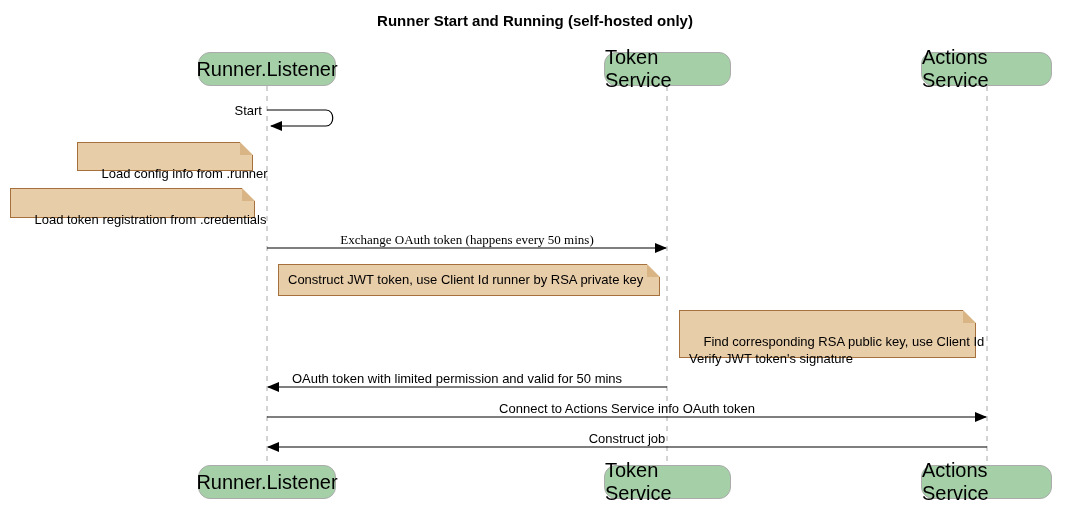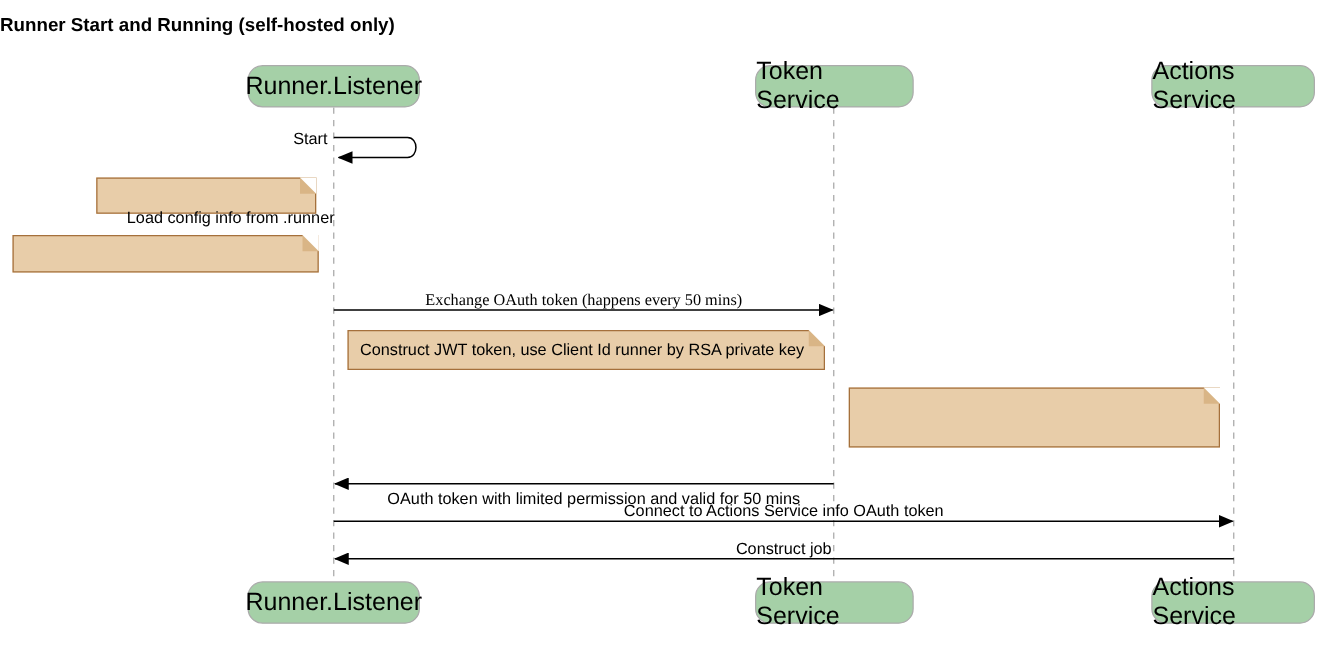--- a/index.html
+++ b/index.html
@@ -6,21 +6,21 @@
   #canvas{
     position:relative;
     width:1070px;height:525px;
     background:#ffffff;
     font-family:"Liberation Sans", sans-serif;
     color:#000;
     overflow:hidden;
   }
   #title{
     position:absolute;left:0;top:12px;width:1070px;
-    font-size:15px;font-weight:bold;
+    text-align:center;font-size:15px;font-weight:bold;
   }
   .participant{
     position:absolute;height:34px;
     background:var(--participant-fill,#A5D0A7);
     border:1px solid var(--participant-border,#ABABAB);
     border-radius:12px;
     display:flex;align-items:center;justify-content:center;
     font-size:20px;
     box-sizing:border-box;
   }
@@ -99,37 +99,40 @@
     <span>Token Service</span>
   </div>
   <div class="participant" style="left:921px;top:465px;width:131px;">
     <span>Actions Service</span>
   </div>
 
   <div class="msg-label right-align" style="right:808px;top:103px;">Start</div>
 
   <div class="msg-label" style="left:267px;width:400px;top:232px;font-family:Liberation Serif, serif;">Exchange OAuth token (happens every 50 mins)</div>
 
-  <div class="msg-label" style="left:275px;width:400px;top:371px;margin-top:20px;">OAuth token with limited permission and valid for 50 mins</div>
+  <div class="msg-label" style="left:257px;width:400px;top:371px;">OAuth token with limited permission and valid for 50 mins</div>
 
   <div class="msg-label" style="left:267px;width:720px;top:401px;">Connect to Actions Service info OAuth token</div>
 
   <div class="msg-label" style="left:267px;width:720px;top:431px;">Construct job</div>
 
   <div class="note" style="left:77px;top:142px;width:176px;height:29px;">
     <span>Load config info from .runner</span>
     <span class="note-fold"></span>
   </div>
 
   <div class="note" style="left:10px;top:188px;width:245px;height:30px;">
+    <span>Load token registration from .credentials</span>
     <span class="note-fold"></span>
   </div>
 
   <div class="note" style="left:278px;top:264px;width:382px;height:32px;display:flex;align-items:center;">
     <span>Construct JWT token, use Client Id runner by RSA private key</span>
     <span class="note-fold"></span>
   </div>
 
   <div class="note" style="left:679px;top:310px;width:297px;height:48px;">
+    <span>Find corresponding RSA public key, use Client Id
+Verify JWT token's signature</span>
     <span class="note-fold"></span>
   </div>
 
 </div>
 
 </body></html>

